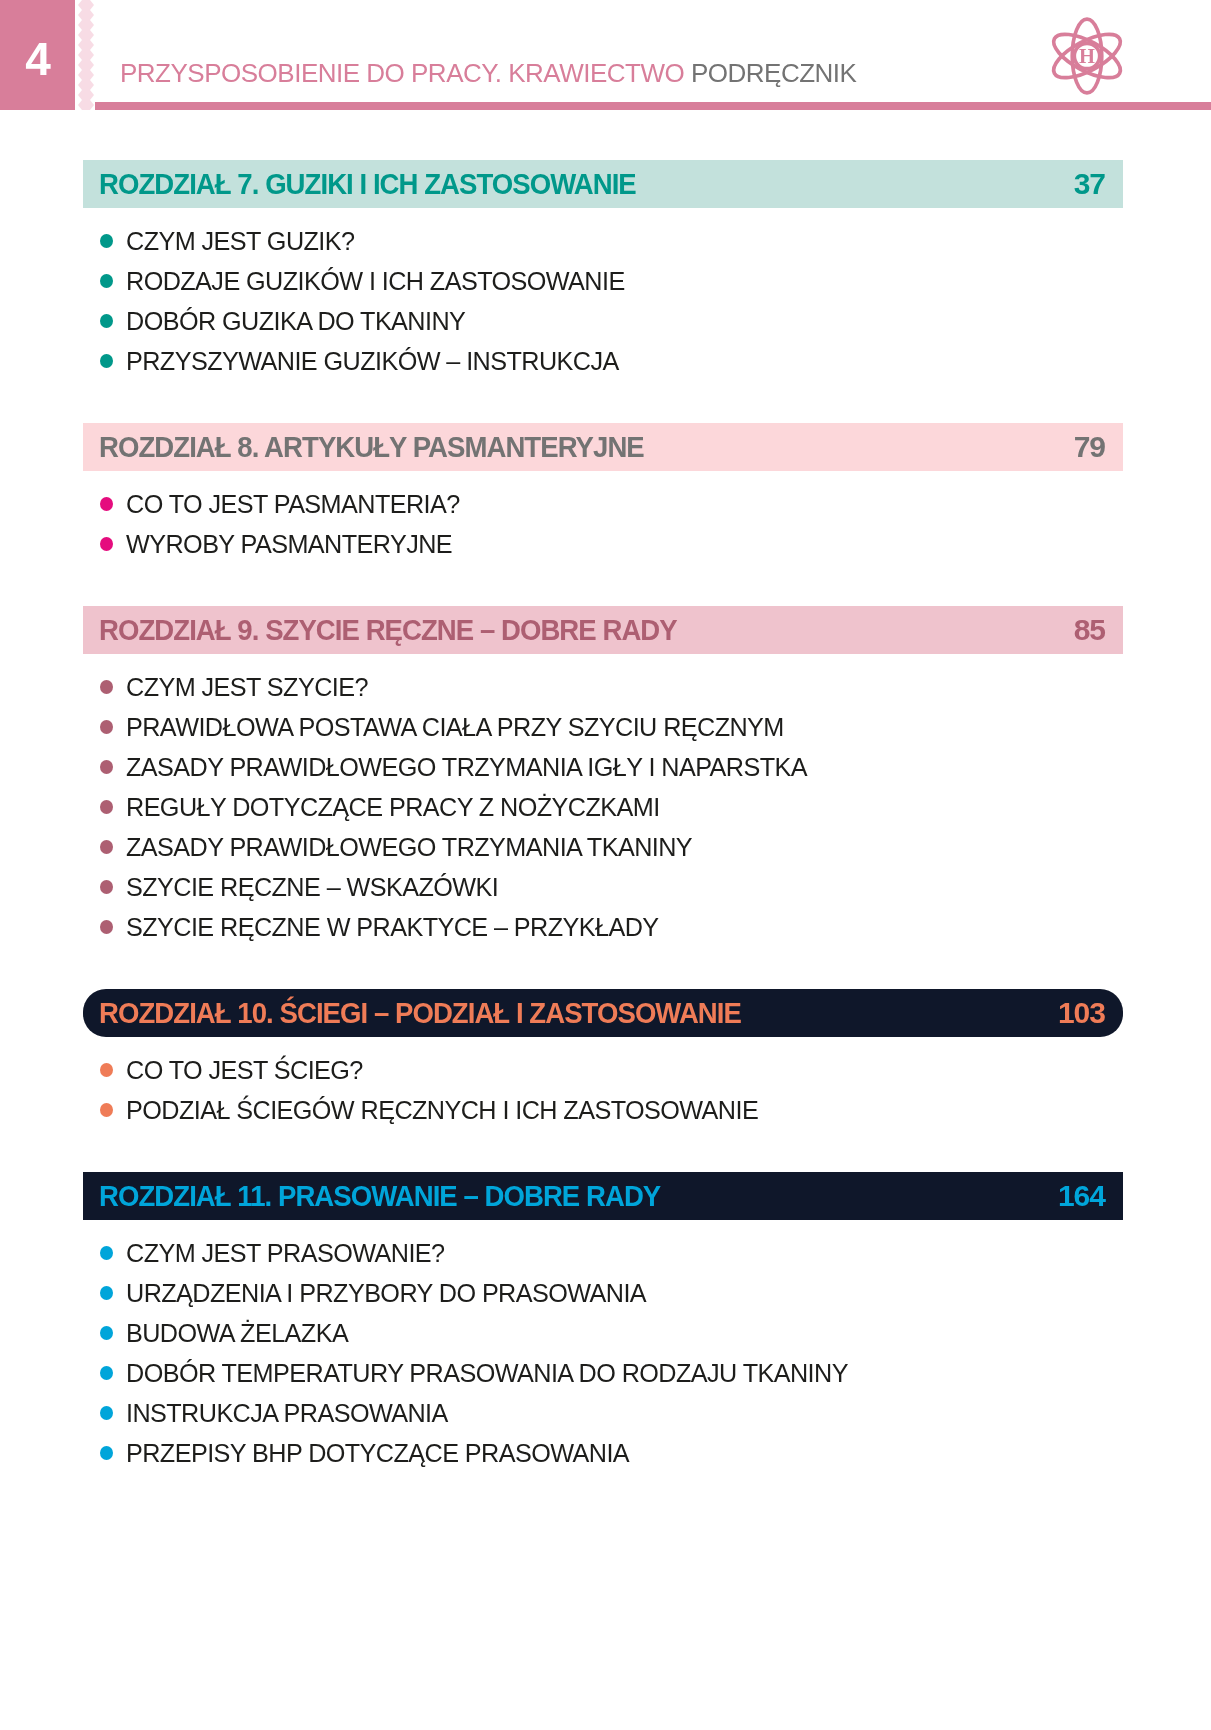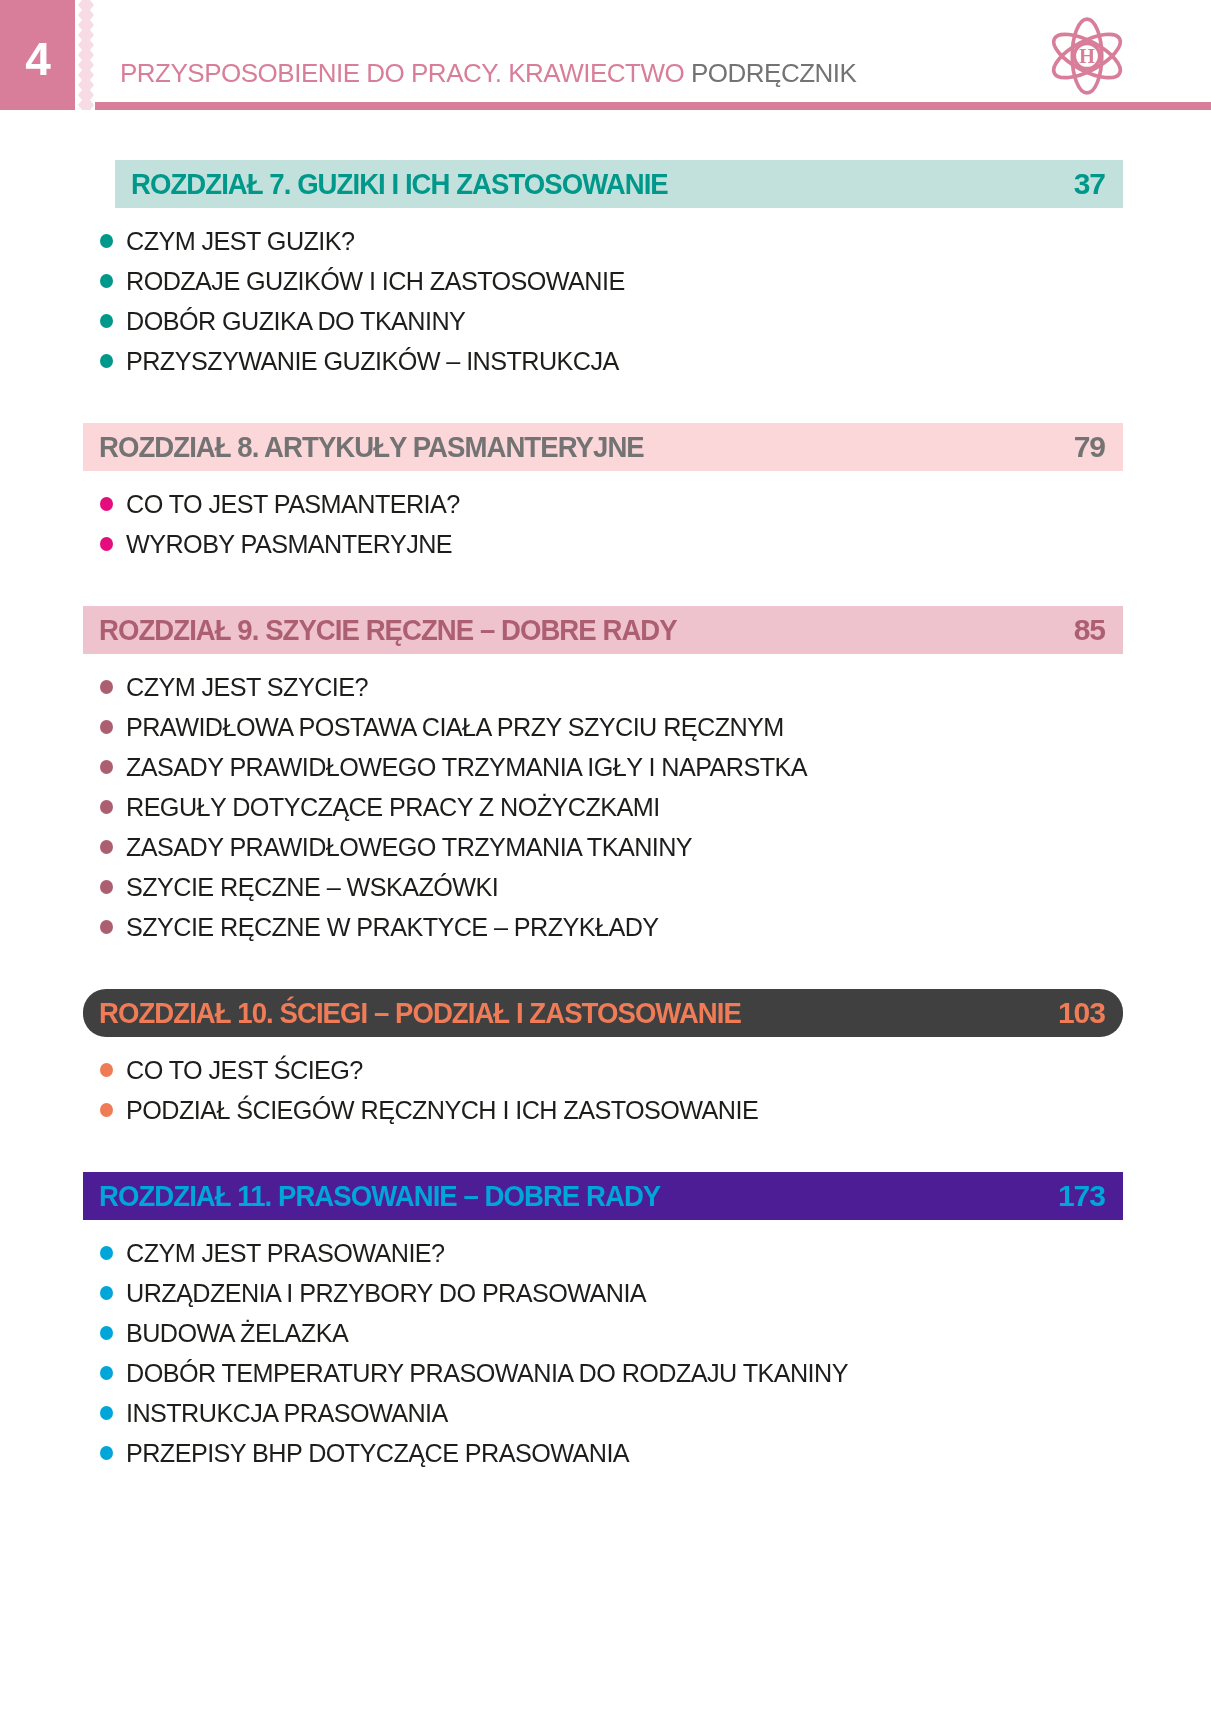--- a/index.html
+++ b/index.html
@@ -78,21 +78,21 @@
       <ellipse cx="50" cy="50" rx="45" ry="18" transform="rotate(28 50 50)"></ellipse>
       <ellipse cx="50" cy="50" rx="45" ry="18" transform="rotate(-28 50 50)"></ellipse>
       <circle cx="50" cy="50" r="15.5" fill="#ffffff"></circle>
     </g>
     <text x="50" y="58.5" text-anchor="middle" font-family="Liberation Serif, DejaVu Serif, serif" font-weight="bold" font-size="25" fill="#d87e9a">H</text>
   </svg>
 
   <div class="toc">
 
     <section class="chapter">
-      <div class="chapter-bar" style="background-color: rgb(195, 225, 220); color: rgb(0, 152, 138); margin-left: 32px;">
+      <div class="chapter-bar" style="background-color: rgb(195, 225, 220); color: rgb(0, 152, 138);">
         <span class="chapter-title">ROZDZIAŁ 7. GUZIKI I ICH ZASTOSOWANIE</span>
         <span class="chapter-page">37</span>
       </div>
       <ul class="items">
         <li class="item">
           <span class="bullet" style="background-color: rgb(0, 152, 138);"></span>
           <span class="item-label">CZYM JEST GUZIK?</span>
         </li>
         <li class="item">
           <span class="bullet" style="background-color: rgb(0, 152, 138);"></span>
@@ -157,40 +157,40 @@
           <span class="item-label">SZYCIE RĘCZNE – WSKAZÓWKI</span>
         </li>
         <li class="item">
           <span class="bullet" style="background-color: rgb(173, 95, 114);"></span>
           <span class="item-label">SZYCIE RĘCZNE W PRAKTYCE – PRZYKŁADY</span>
         </li>
       </ul>
     </section>
 
     <section class="chapter">
-      <div class="chapter-bar" style="background-color: #404040; color: rgb(239, 124, 87); border-radius: 23px;">
+      <div class="chapter-bar" style="background-color: #0f172a; color: rgb(239, 124, 87); border-radius: 23px;">
         <span class="chapter-title">ROZDZIAŁ 10. ŚCIEGI – PODZIAŁ I ZASTOSOWANIE</span>
         <span class="chapter-page">103</span>
       </div>
       <ul class="items">
         <li class="item">
           <span class="bullet" style="background-color: rgb(239, 124, 87);"></span>
           <span class="item-label">CO TO JEST ŚCIEG?</span>
         </li>
         <li class="item">
           <span class="bullet" style="background-color: rgb(239, 124, 87);"></span>
           <span class="item-label">PODZIAŁ ŚCIEGÓW RĘCZNYCH I ICH ZASTOSOWANIE</span>
         </li>
       </ul>
     </section>
 
     <section class="chapter">
-      <div class="chapter-bar" style="background-color: #4c1d95; color: rgb(0, 165, 218); margin-top: 19px;">
+      <div class="chapter-bar" style="background-color: #0f172a; color: rgb(0, 165, 218); margin-top: 19px;">
         <span class="chapter-title">ROZDZIAŁ 11. PRASOWANIE – DOBRE RADY</span>
-        <span class="chapter-page">173</span>
+        <span class="chapter-page">164</span>
       </div>
       <ul class="items">
         <li class="item">
           <span class="bullet" style="background-color: rgb(0, 165, 218);"></span>
           <span class="item-label">CZYM JEST PRASOWANIE?</span>
         </li>
         <li class="item">
           <span class="bullet" style="background-color: rgb(0, 165, 218);"></span>
           <span class="item-label">URZĄDZENIA I PRZYBORY DO PRASOWANIA</span>
         </li>

